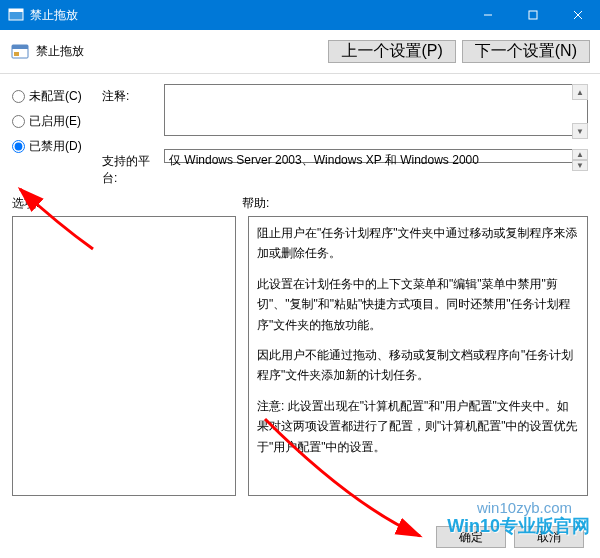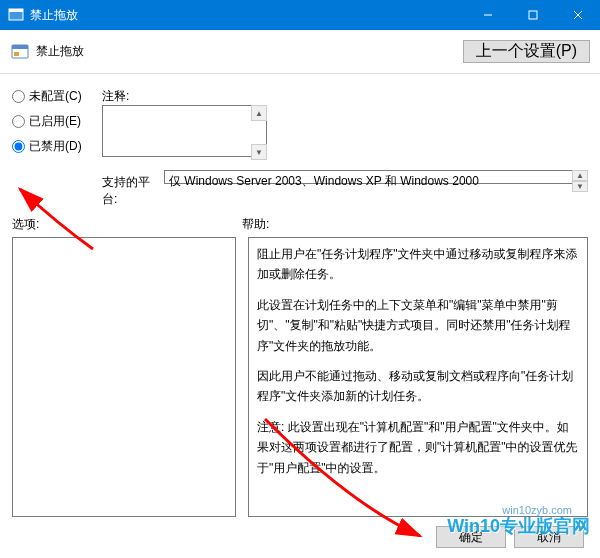--- a/index.html
+++ b/index.html
@@ -28,21 +28,21 @@
     .sec-left { width:230px;}
     .sec-right { flex:1;}
     .panes { display:flex; margin-top:4px; height:280px;}
     .pane { border:1px solid #7a7a7a; background:#fff; overflow:auto; }
     .pane-left { width:224px; margin-right:12px;}
     .pane-right { flex:1; padding:6px 8px; line-height:1.7; font-size:12px; color:#000;}
     .pane-right p { margin-bottom:10px;}
     .button-bar { position:absolute; bottom:10px; right:16px; display:flex; gap:8px;padding-left:8px;}
     .dlg-btn { width:70px; height:22px; border:1px solid #adadad; background:#e1e1e1; font-size:12px; cursor:pointer;}
     .watermark { position:absolute; bottom:20px; right:10px; color:#0aa0e0; font-size:18px; font-weight:bold; pointer-events:none; opacity:0.9; text-shadow:1px 1px 0 #fff;}
-    .wm-sub{position:absolute;bottom:42px;right:28px;color:#6aa8d8;font-size:11px;pointer-events:none;}
+    .wm-sub{position:absolute;bottom:42px;right:28px;color:#6aa8d8;font-size:15px;pointer-events:none;}
     .red-arrow { position:absolute; pointer-events:none; }
     svg.icon-svg{width:16px;height:16px;}
     .platform-wrap{position:relative;flex:1;}
     .platform-box{width:100%;height:14px;border:1px solid #7a7a7a;padding:2px 20px 2px 4px;font-size:12px;}
   </style>
 </head>
 <body>
 
 <div class="titlebar">
   <span class="title-icon">
@@ -75,40 +75,41 @@
 <div class="toolbar">
   <span class="toolbar-icon">
     <svg width="20" height="20" viewBox="0 0 20 20">
         <rect x="2" y="3" width="16" height="13" rx="1" fill="#fff" stroke="#5a8ac6"></rect>
         <rect x="2" y="3" width="16" height="4" fill="#5a8ac6"></rect>
         <rect x="4" y="10" width="5" height="4" fill="#d9a43e"></rect>
       </svg>
   </span>
   <span class="toolbar-title">禁止拖放</span>
   <button class="nav-btn"><span>上一个设置(P)</span></button>
+  <button class="nav-btn"><span>下一个设置(N)</span></button>
 </div>
 
 <div class="body-area">
   <div class="config-row">
     <div class="radios">
       <label class="radio-row">
           <input type="radio" name="cfg" style="">
           <span><span>未配置(C)</span></span>
         </label>
       <label class="radio-row">
           <input type="radio" name="cfg" style="">
           <span><span>已启用(E)</span></span>
         </label>
       <label class="radio-row">
           <input type="radio" name="cfg" checked="" style="">
           <span><span>已禁用(D)</span></span>
         </label>
     </div>
     <div style="flex:1">
-      <div class="field-col" style="margin-bottom:10px;flex-direction:column;">
+      <div class="field-col" style="margin-bottom:10px;">
         <div class="field-label">注释:</div>
         <div style="flex:1;position:relative;">
           <textarea class="textbox" style="width: 100%;"></textarea>
           <div class="scroll-stub">
               <div class="scroll-arrow">▲</div>
               <div class="sep"></div>
               <div class="scroll-arrow">▼</div>
             </div>
         </div>
       </div>

